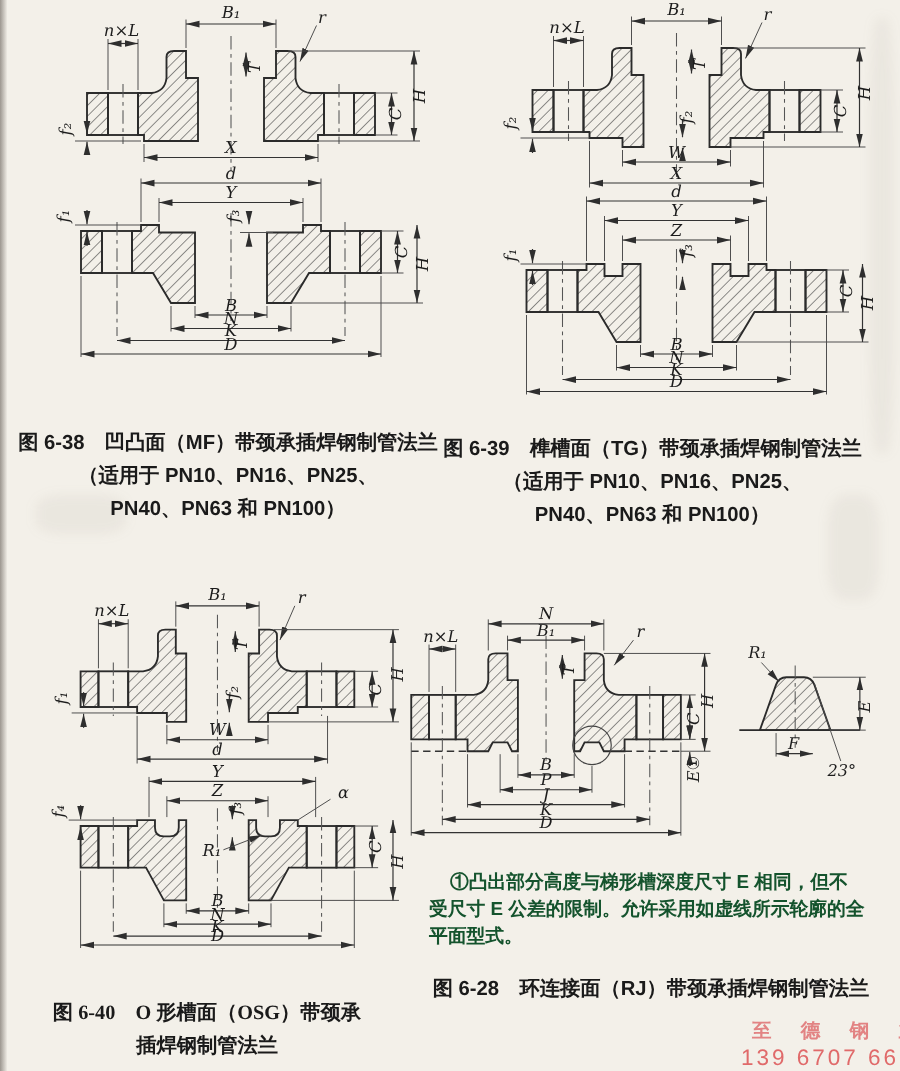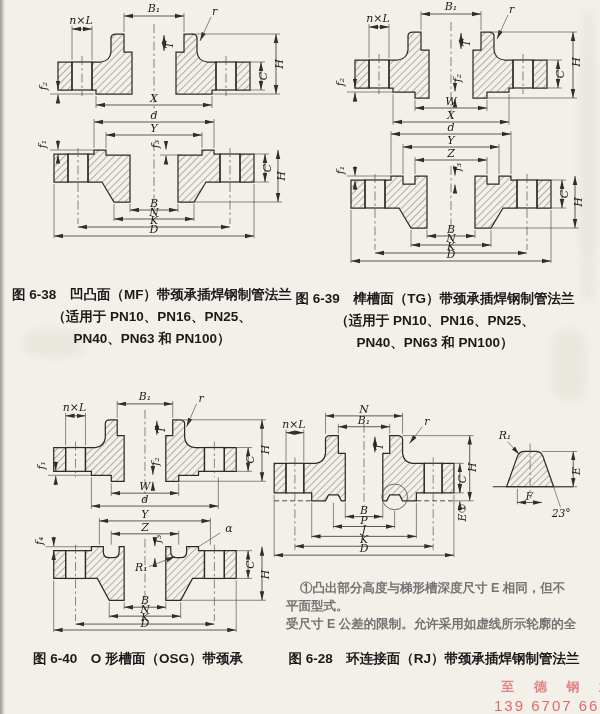--- a/index.html
+++ b/index.html
@@ -15,21 +15,21 @@
   .ol{fill:none;stroke:#2b2b2b;stroke-width:1.25;}
   .hp{fill:url(#hatch);stroke:#2b2b2b;stroke-width:1.25;}
   .dl{stroke:#333;stroke-width:.8;fill:none;}
   .xl{stroke:#4a4a4a;stroke-width:.65;fill:none;}
   .cl{stroke:#555;stroke-width:.7;stroke-dasharray:9 3 2.5 3;fill:none;}
   .dsh{stroke:#333;stroke-width:.9;stroke-dasharray:5 3;fill:none;}
   .thin{stroke:#444;stroke-width:.8;fill:none;}
   .dt{font-style:italic;font-size:11px;font-family:"DejaVu Serif","DejaVu Sans",serif;fill:#1c1c1c;}
   .cap{position:absolute;color:#1a1a1a;font-weight:bold;font-size:13.5px;
     text-align:center;line-height:22px;}
-  .note{position:absolute;left:286px;top:579px;width:308px;color:#737373;
+  .note{position:absolute;left:286px;top:579px;width:308px;color:#14532d;
     font-size:12.5px;line-height:18px;font-weight:600;}
   .note .ind{padding-left:14px;}
   .wm{position:absolute;left:494px;top:678px;text-align:right;}
   .wm-co{font-size:13px;letter-spacing:8px;color:#e28383;font-weight:bold;white-space:nowrap;}
   .wm-ph{font-size:15px;letter-spacing:2px;color:#e06a6a;margin-top:1px;white-space:nowrap;}
 </style>
 </head>
 <body>
 
 <div class="page-edge"></div>
@@ -580,26 +580,27 @@
 </div>
 
 <div class="cap" style="left:292px;top:288px;width:286px;">
   <div>图 6-39　榫槽面（TG）带颈承插焊钢制管法兰</div>
   <div>（适用于 PN10、PN16、PN25、</div>
   <div>PN40、PN63 和 PN100）</div>
 </div>
 
 <div class="note">
   <div class="ind">①凸出部分高度与梯形槽深度尺寸 E 相同，但不</div>
+  <div>受尺寸 E 公差的限制。允许采用如虚线所示轮廓的全</div>
   <div>平面型式。</div>
-  <div>受尺寸 E 公差的限制。允许采用如虚线所示轮廓的全</div>
 </div>
 
-<div class="cap" style="left:2px;top:648px;width:272px;">
+<div class="cap" style="left:2px;top:664px;width:272px;font-family:Liberation Serif, serif;">
   <div>图 6-40　O 形槽面（OSG）带颈承</div>
+  <div>插焊钢制管法兰</div>
 </div>
 
 <div class="cap" style="left:278px;top:648px;width:312px;">
   <div>图 6-28　环连接面（RJ）带颈承插焊钢制管法兰</div>
 </div>
 
 <div class="wm">
   <div class="wm-co">至 德 钢 业</div>
   <div class="wm-ph">139 6707 6667</div>
 </div>

